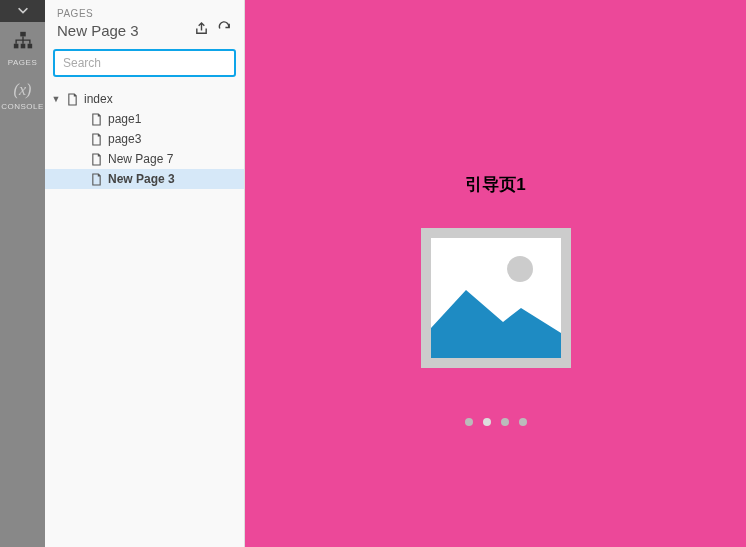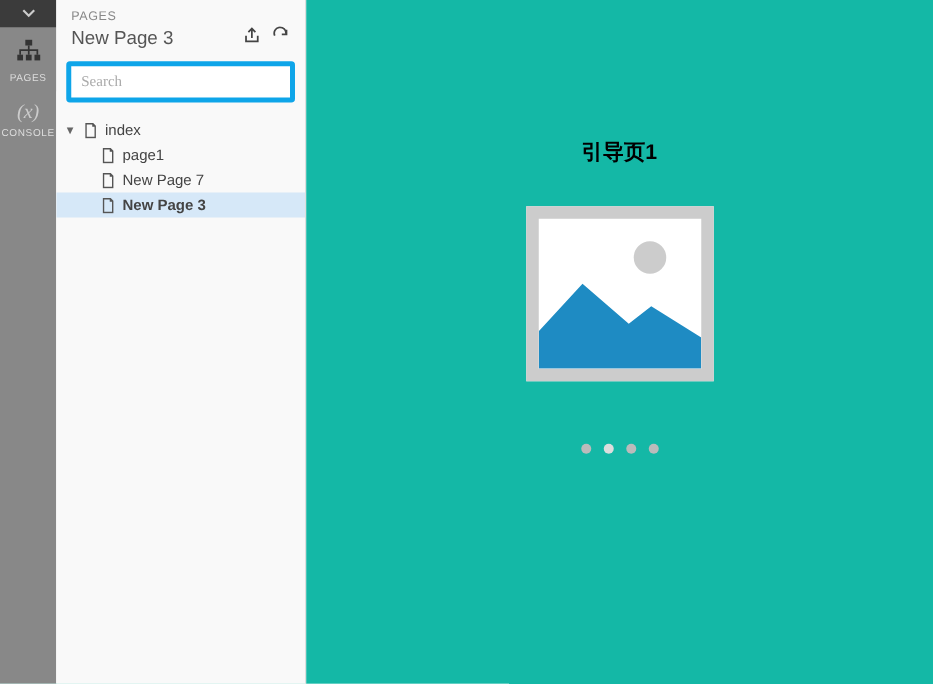--- a/index.html
+++ b/index.html
@@ -83,45 +83,44 @@
       cursor: pointer;
       color: #555;
     }
     
     .search-wrap {
       padding: 0 8px 8px 8px;
     }
     .search-input {
       width: 100%;
       padding: 5px 8px;
-      border: 4px solid #0ea5e9;
+      border: 2px solid #0ea5e9;
       border-radius: 3px;
       font-size: 12px;
       background: #fff;
       color: #8b5cf6;
-      font-family: Liberation Serif, serif;
     }
     .search-input::placeholder { color: #aaa; }
     
     .tree {
       flex: 1;
       overflow: auto;
       padding-top: 4px;
     }
     .tree-row {
       display: flex;
       align-items: center;
       height: 20px;
       padding-left: 6px;
       cursor: pointer;
       color: #444;
       font-size: 12px;
     }
     .tree-row.child {
-      padding-left: 30px;
+      padding-left: 40px;
     }
     .tree-row.selected {
       background: #d6e8f8;
       font-weight: bold;
     }
     .tree-caret {
       width: 10px;
       display: inline-flex;
       align-items: center;
       justify-content: center;
@@ -129,26 +128,27 @@
       font-size: 9px;
     }
     .tree-page-icon {
       margin: 0 6px;
       display: inline-flex;
     }
     
     
     .canvas {
       flex: 1;
-      background: #14b8a6;
+      background: #ec4899;
       position: relative;
       display: flex;
       flex-direction: column;
       align-items: center;
-      padding-top: 110px;
+      padding-top: 52px;
+      justify-content: center;
     }
     .canvas-title {
       font-size: 17px;
       font-weight: bold;
       color: #000;
       margin-bottom: 32px;
     }
     .image-placeholder {
       width: 150px;
       height: 140px;
@@ -261,20 +261,28 @@
     <div class="tree-row child">
       <span class="tree-page-icon">
         <svg width="11" height="13" viewBox="0 0 12 14" fill="none" stroke="#555" stroke-width="1.2">
             <path d="M2 1 H8 L10 3 V13 H2 Z M8 1 V3 H10"></path>
           </svg>
       </span>
       <span>page1</span>
     </div>
 
 
+    <div class="tree-row child">
+      <span class="tree-page-icon">
+        <svg width="11" height="13" viewBox="0 0 12 14" fill="none" stroke="#555" stroke-width="1.2">
+            <path d="M2 1 H8 L10 3 V13 H2 Z M8 1 V3 H10"></path>
+          </svg>
+      </span>
+      <span>page3</span>
+    </div>
 
     <div class="tree-row child">
       <span class="tree-page-icon">
         <svg width="11" height="13" viewBox="0 0 12 14" fill="none" stroke="#555" stroke-width="1.2">
             <path d="M2 1 H8 L10 3 V13 H2 Z M8 1 V3 H10"></path>
           </svg>
       </span>
       <span>New Page 7</span>
     </div>
 

